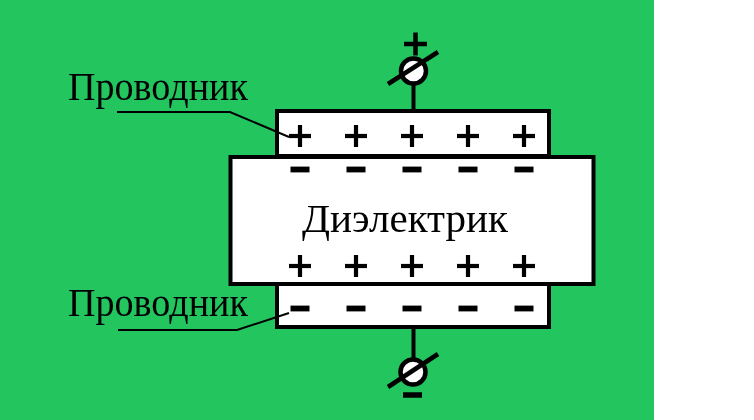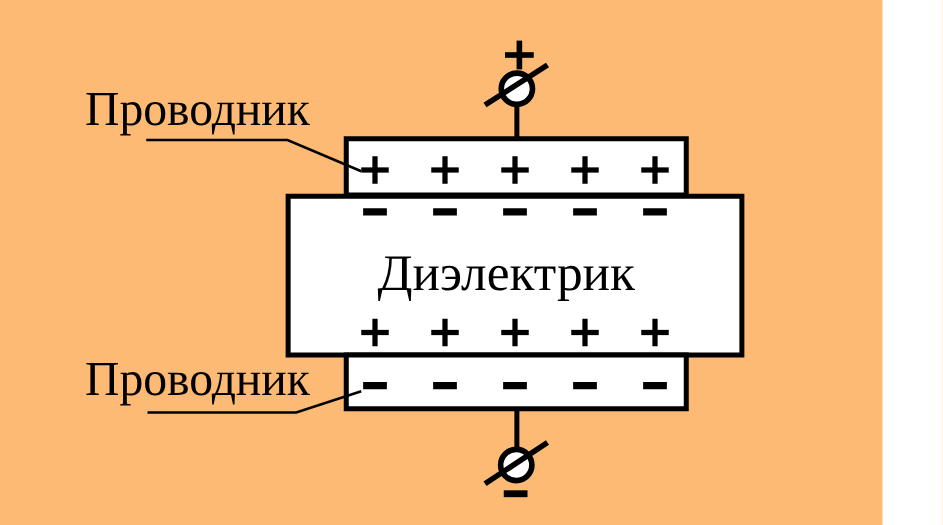--- a/index.html
+++ b/index.html
@@ -2,23 +2,23 @@
 <html><head>
 <meta charset="utf-8">
 <style>
   html, body {
     margin: 0;
     padding: 0;
     background: #ffffff;
   }
   .canvas {
     position: relative;
-    width: 706px;
+    width: 654px;
     height: 420px;
-    background: #fdba74;
+    background: #22c55e;
     overflow: hidden;
     text-align: center;
   }
   svg text {
     font-family: "Liberation Serif", "DejaVu Serif", serif;
     fill: #000000;
   }
   .label-lg { font-size: 39px; }
   .label-xl { font-size: 41px; }
 </style>

